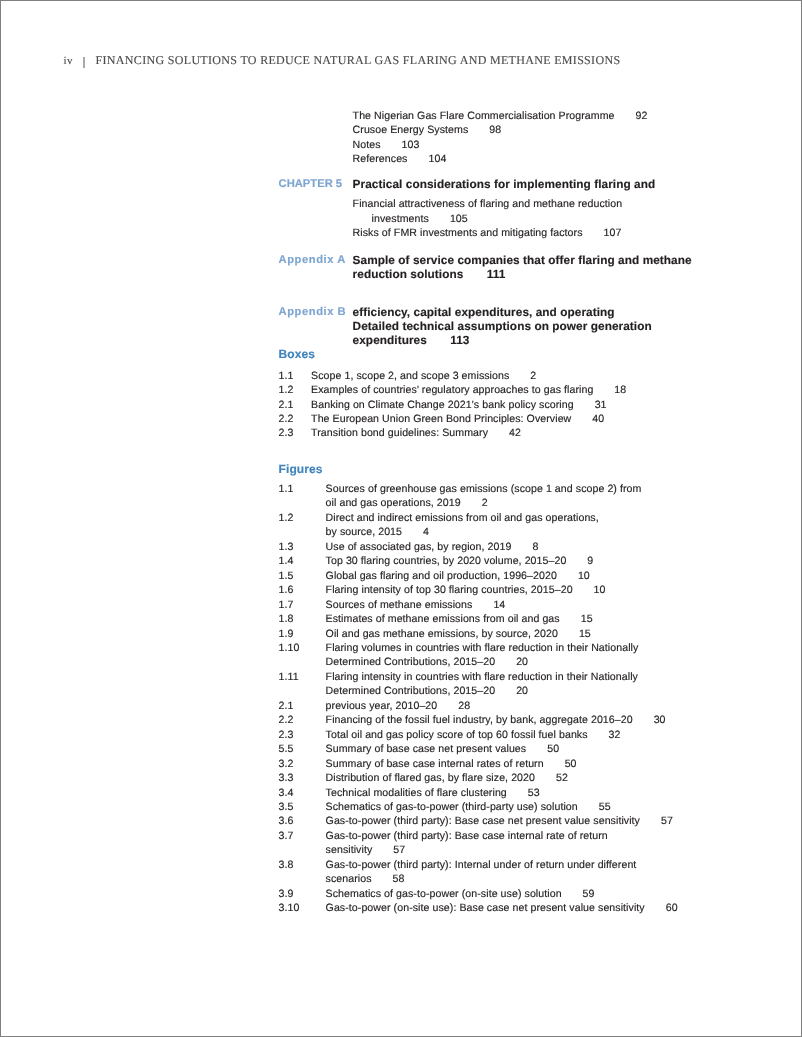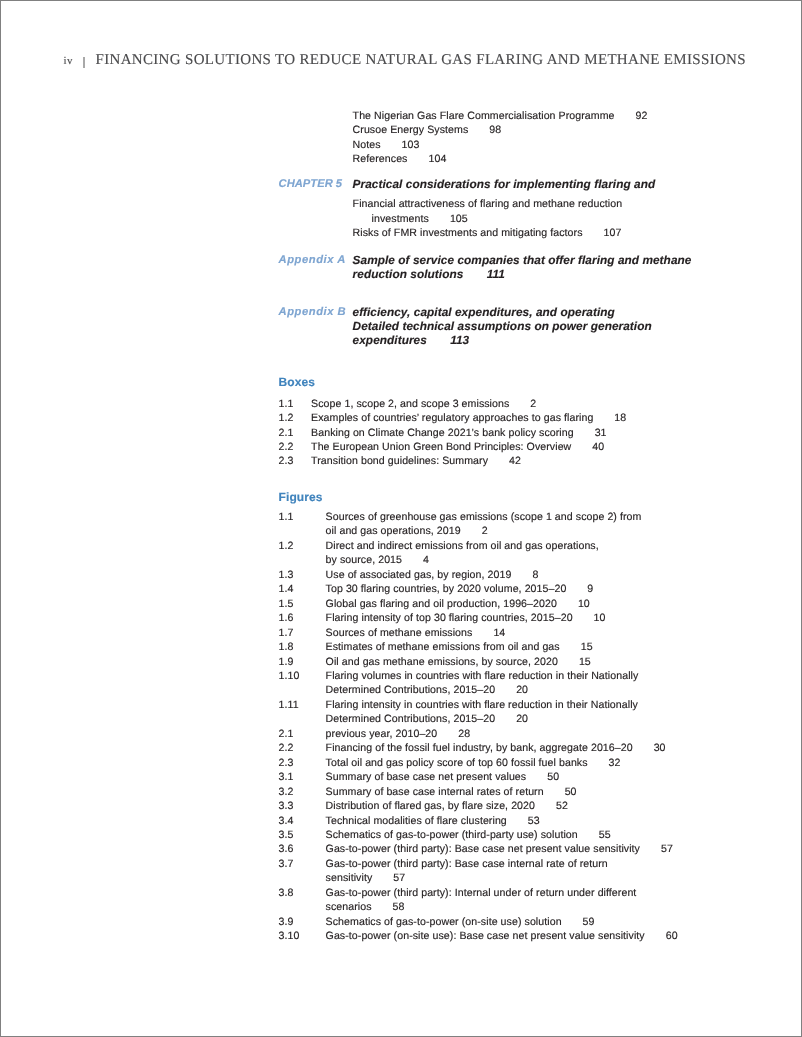--- a/index.html
+++ b/index.html
@@ -21,53 +21,53 @@
     position:absolute; left:62.6px; top:54.4px;
     font-family:"Liberation Serif", serif;
     font-size:11px; line-height:11px;
     color:#4a4a4c; white-space:nowrap; -webkit-text-stroke:0.12px currentColor;
   }
   .runhead .folio { letter-spacing:0.3px; }
   .runhead .bar { display:inline-block; width:22.8px; text-align:center;
                   color:transparent; font-size:11.5px; position:relative; }
   .runhead .bar::before { content:""; position:absolute; left:10.5px; top:0.5px;
                   width:1.5px; height:11px; background:#a9a9a9; }
-  .runhead .rh-title { font-size:15px; letter-spacing:0.32px; }
+  .runhead .rh-title { font-size:12px; letter-spacing:0.32px; }
 
   
   .col { position:absolute; left:277.6px; top:108.2px; width:414px;
          font-size:10.6px; line-height:14.3px; letter-spacing:0.07px;
          -webkit-text-stroke:0.15px currentColor; }
 
   .subgroup { }
   .sub { color:#231f20; padding-left:74px; }
   .ln.ind { padding-left:19px; }
 
-  .chapline { display:flex;font-style:italic; }
+  .chapline { display:flex; }
   .chaplabel { width:74px; flex:none; font-size:11.2px; font-weight:bold;
                color:#7ea5d1; letter-spacing:0.55px; }
   .chaplabel.caps { letter-spacing:0.01px; }
   .chaptitle { flex:1; font-size:11.8px; font-weight:bold; color:#231f20; }
 
   .secthead { font-size:12px; font-weight:bold; color:#4184bd; }
 
   .lst .row { display:flex; }
   .ln { white-space:nowrap; }
   .lst .n { width:47px; flex:none; }
   .lst .t { flex:1; }
   .boxlist .n { width:32.5px; }
   .gap { display:inline-block; width:1.98em; }
   .pg { white-space:nowrap; }
 
   
   .g1 { margin-top:5.5px; }
   .chapline.c5 { margin-top:11.1px; }
   .chapline.apA { margin-top:12.8px; }
   .chapline.apB { margin-top:23px; }
-  .boxes-head { margin-top:28.0px; }
+  .boxes-head { }
   .boxlist { margin-top:7.2px; }
   .figs-head { margin-top:21.4px; }
   .figlist { margin-top:5.9px; line-height:14.45px; }
 </style>
 </head>
 <body>
 
 <div class="page">
 
   <div class="runhead"><span class="folio">iv</span><span class="bar">|</span><span class="rh-title">FINANCING SOLUTIONS TO REDUCE NATURAL GAS FLARING AND METHANE EMISSIONS</span></div>
@@ -246,21 +246,21 @@
             <div class="ln"><span>Financing of the fossil fuel industry, by bank, aggregate 2016–20</span><span class="gap"></span><span class="pg">30</span></div>
           </span>
         </div>
         <div class="row">
           <span class="n">2.3</span>
           <span class="t">
             <div class="ln"><span>Total oil and gas policy score of top 60 fossil fuel banks</span><span class="gap"></span><span class="pg">32</span></div>
           </span>
         </div>
         <div class="row">
-          <span class="n">3.1</span>
+          <span class="n">5.5</span>
           <span class="t">
             <div class="ln"><span>Summary of base case net present values</span><span class="gap"></span><span class="pg">50</span></div>
           </span>
         </div>
         <div class="row">
           <span class="n">3.2</span>
           <span class="t">
             <div class="ln"><span>Summary of base case internal rates of return</span><span class="gap"></span><span class="pg">50</span></div>
           </span>
         </div>

